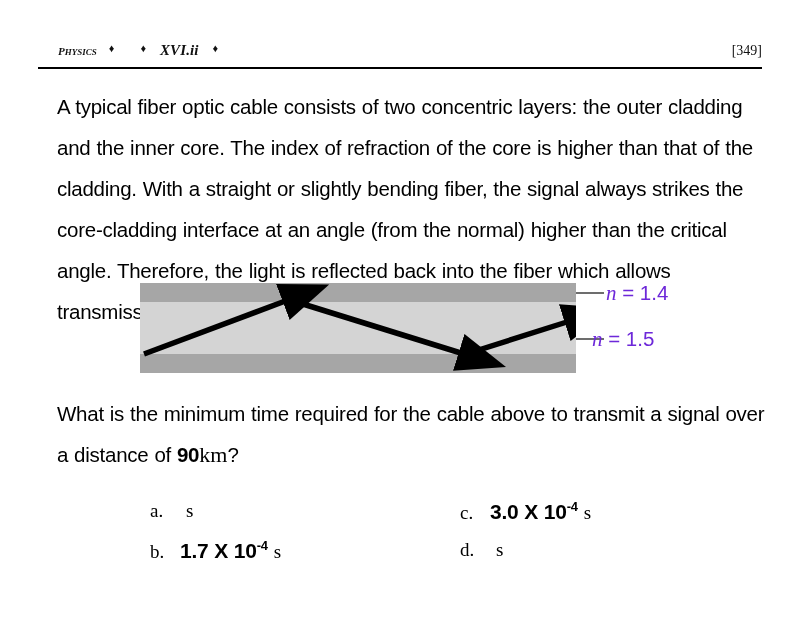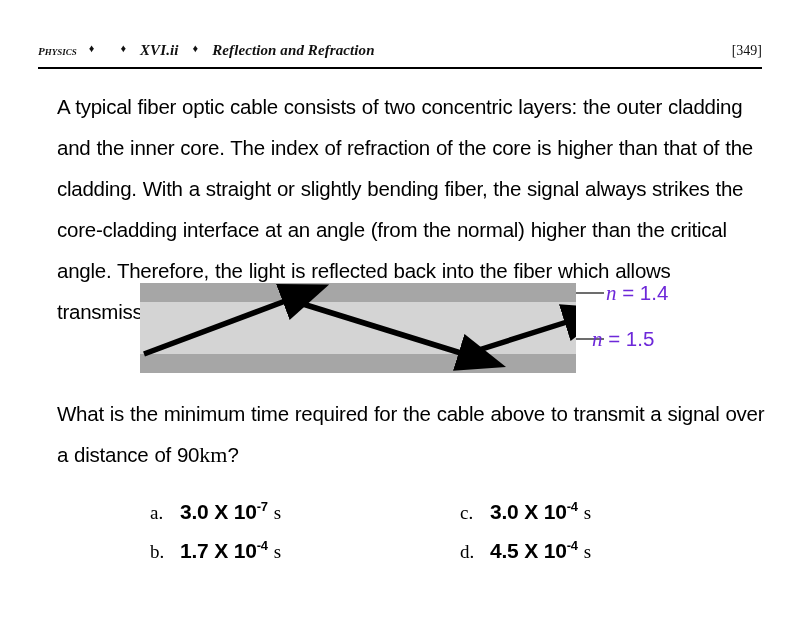--- a/index.html
+++ b/index.html
@@ -48,20 +48,21 @@
     color: #111;
   }
   .hdr-smallcaps {
     font-family: "Liberation Serif", "DejaVu Serif", serif;
     font-style: italic;
     font-weight: 700;
     font-size: 12.5px;
     font-variant: small-caps;
     text-transform: lowercase;
     color: #111;
+    margin-left: 20px;
   }
   .hdr-smallcaps::first-letter {
     font-size: 15px;
   }
   .hdr-sep {
     font-size: 11px;
     line-height: 1;
     color: #111;
     padding: 0 12px;
     position: relative;
@@ -100,21 +101,21 @@
     left: 57px;
     top: 86px;
     width: 712px;
   }
   #question-block {
     left: 57px;
     top: 393px;
     width: 712px;
   }
   .bold-num {
-    font-weight: 400;
+    font-weight: 700;
   }
   .unit-serif {
     font-family: "Liberation Serif", "DejaVu Serif", serif;
     font-size: 22px;
     letter-spacing: 0;
   }
 
   
   #diagram {
     position: absolute;
@@ -223,21 +224,20 @@
 
 <div id="page">
 
   <div id="header">
     <div id="header-inner">
       <span class="hdr-smallcaps">Physics</span>
       <span class="hdr-sep">♦</span>
       <span class="hdr-sep wide">♦</span>
       <span class="hdr-text">XVI.ii</span>
       <span class="hdr-sep wide">♦</span>
-      <span class="hdr-text">Reflection and Refraction</span>
       <span id="header-page">[349]</span>
     </div>
   </div>
   <div id="header-rule"></div>
 
   <div id="para-intro" class="body-text">A typical fiber optic cable consists of two concentric layers: the outer cladding and the inner core.  The index of refraction of the core is higher than that of the cladding.  With a straight or slightly bending fiber, the signal always strikes the core-cladding interface at an angle (from the normal) higher than the critical angle.  Therefore, the light is reflected back into the fiber which allows transmission over great distance.</div>
 
   <div id="diagram">
     <div id="clad-top" class="clad-band"></div>
     <div id="core-band"></div>
@@ -265,36 +265,34 @@
     <div id="leader-bot" class="leader"></div>
     <div id="n-label-bot" class="n-label"><span class="ital">n</span><span> = 1.5</span></div>
   </div>
 
   <div id="question-block" class="body-text"><span>What is the minimum time required for the cable above to transmit a signal over a distance of </span><span class="bold-num">90</span><span class="unit-serif">km</span><span>?</span></div>
 
   <div id="choices">
     <div class="choice-row">
       <div class="choice">
         <span class="choice-letter">a.</span>
-        <span class="choice-value"><span>3.0 X 10</span><sup>-7</sup></span>
         <span class="choice-unit">s</span>
       </div>
       <div class="choice">
         <span class="choice-letter">c.</span>
         <span class="choice-value"><span>3.0 X 10</span><sup>-4</sup></span>
         <span class="choice-unit">s</span>
       </div>
     </div>
     <div class="choice-row">
       <div class="choice">
         <span class="choice-letter">b.</span>
         <span class="choice-value"><span>1.7 X 10</span><sup>-4</sup></span>
         <span class="choice-unit">s</span>
       </div>
       <div class="choice">
         <span class="choice-letter">d.</span>
-        <span class="choice-value"><span>4.5 X 10</span><sup>-4</sup></span>
         <span class="choice-unit">s</span>
       </div>
     </div>
   </div>
 
 </div>
 
 </body></html>

